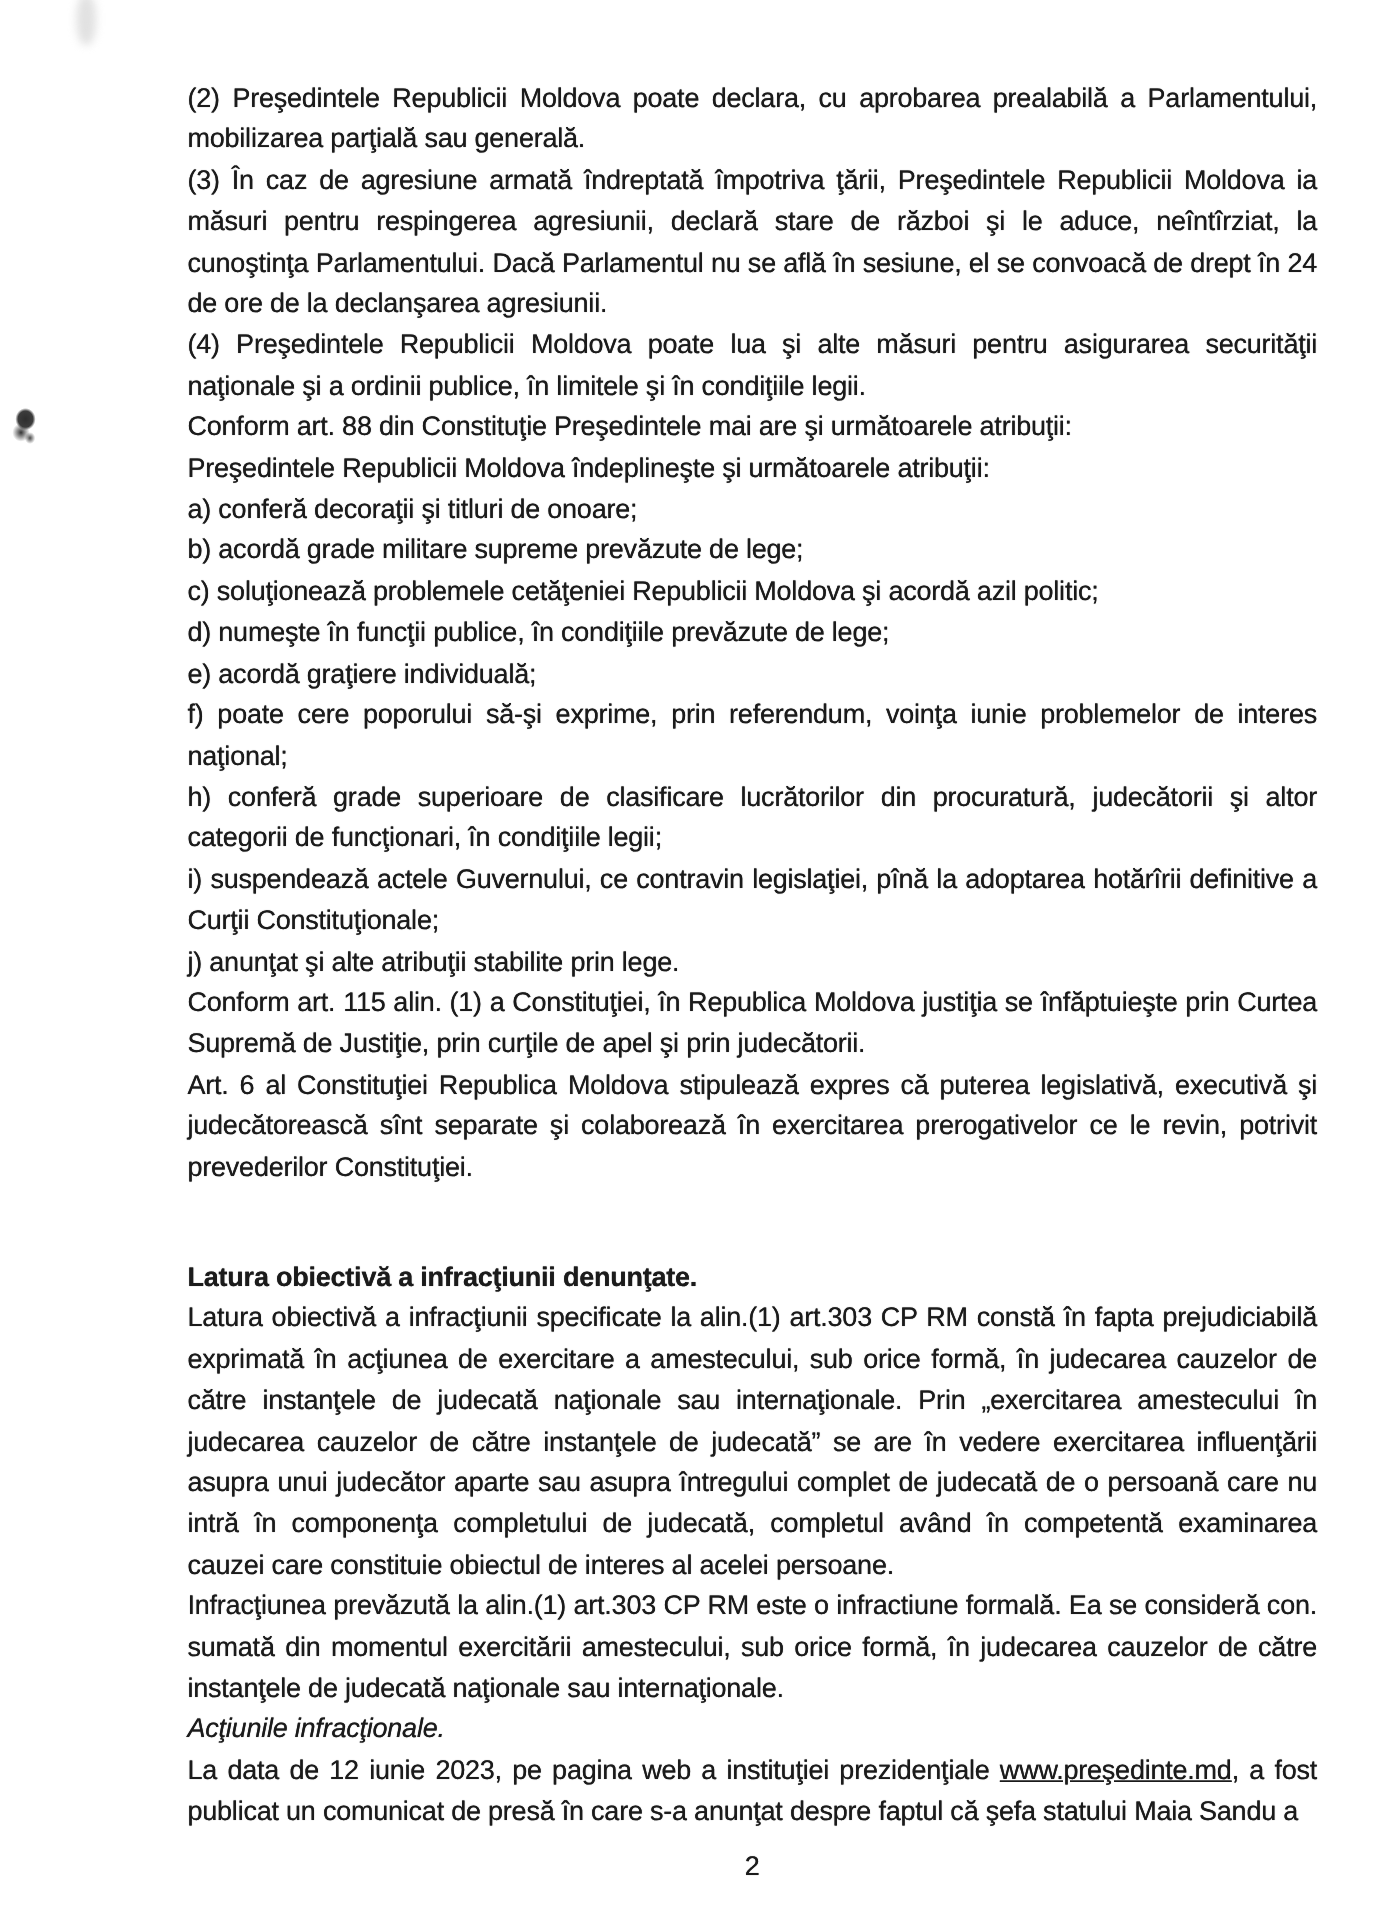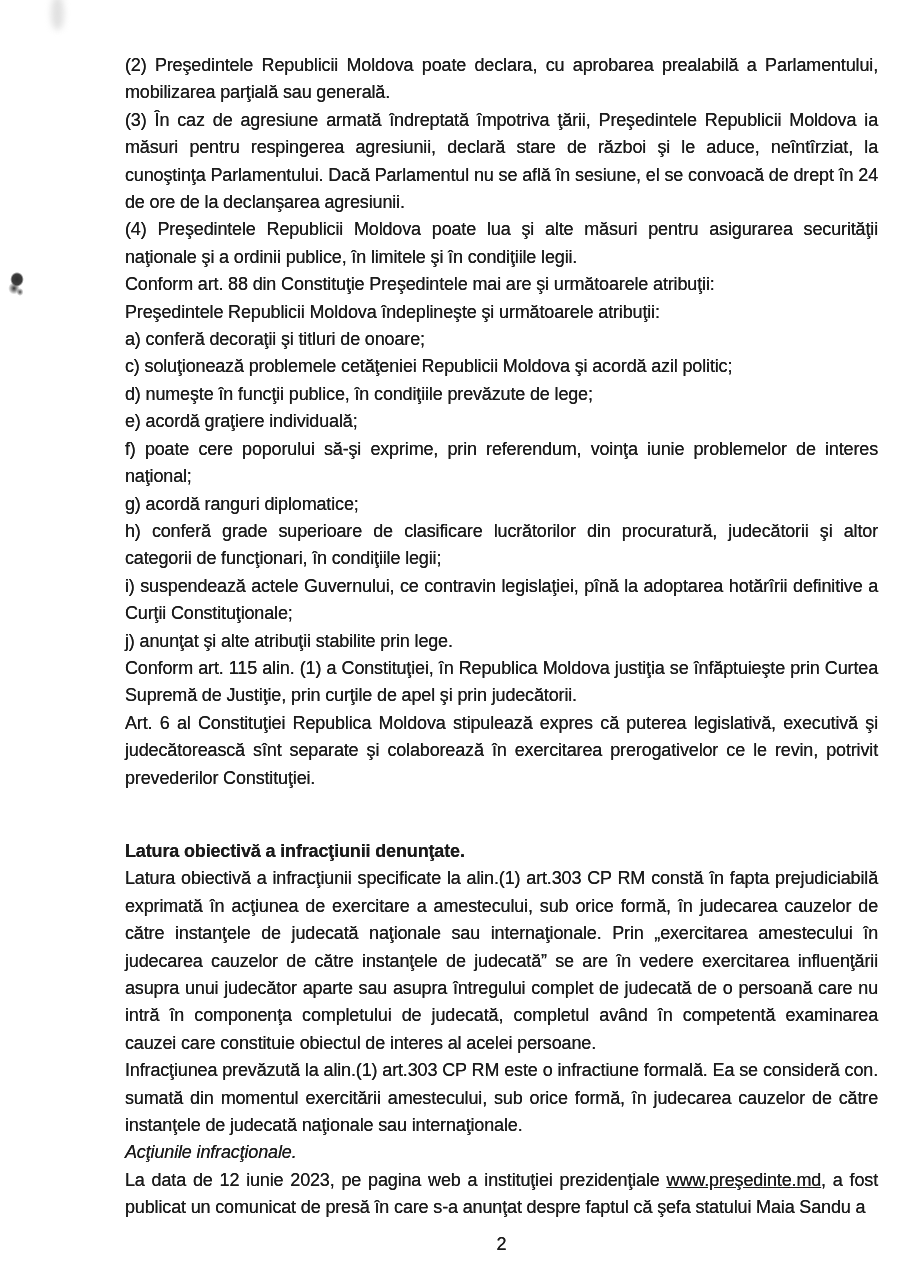--- a/index.html
+++ b/index.html
@@ -85,25 +85,25 @@
   <div class="smudge-top"></div>
   <div class="ink-blot"></div>
 
   <div class="content">
     <p>(2) Preşedintele Republicii Moldova poate declara, cu aprobarea prealabilă a Parlamentului, mobilizarea parţială sau generală.</p>
     <p>(3) În caz de agresiune armată îndreptată împotriva ţării, Preşedintele Republicii Moldova ia măsuri pentru respingerea agresiunii, declară stare de război şi le aduce, neîntîrziat, la cunoştinţa Parlamentului. Dacă Parlamentul nu se află în sesiune, el se convoacă de drept în 24 de ore de la declanşarea agresiunii.</p>
     <p>(4) Preşedintele Republicii Moldova poate lua şi alte măsuri pentru asigurarea securităţii naţionale şi a ordinii publice, în limitele şi în condiţiile legii.</p>
     <p>Conform art. 88 din Constituţie Preşedintele mai are şi următoarele atribuţii:</p>
     <p>Preşedintele Republicii Moldova îndeplineşte şi următoarele atribuţii:</p>
     <p>a) conferă decoraţii şi titluri de onoare;</p>
+    <p>b) acordă grade militare supreme prevăzute de lege;</p>
     <p>c) soluţionează problemele cetăţeniei Republicii Moldova şi acordă azil politic;</p>
     <p>d) numeşte în funcţii publice, în condiţiile prevăzute de lege;</p>
     <p>e) acordă graţiere individuală;</p>
     <p>f) poate cere poporului să-şi exprime, prin referendum, voinţa iunie problemelor de interes naţional;</p>
-    <p>g) acordă ranguri diplomatice;</p>
     <p>h) conferă grade superioare de clasificare lucrătorilor din procuratură, judecătorii şi altor categorii de funcţionari, în condiţiile legii;</p>
     <p>i) suspendează actele Guvernului, ce contravin legislaţiei, pînă la adoptarea hotărîrii definitive a Curţii Constituţionale;</p>
     <p>j) anunţat şi alte atribuţii stabilite prin lege.</p>
     <p>Conform art. 115 alin. (1) a Constituţiei, în Republica Moldova justiţia se înfăptuieşte prin Curtea Supremă de Justiţie, prin curţile de apel şi prin judecătorii.</p>
     <p>Art. 6 al Constituţiei Republica Moldova stipulează expres că puterea legislativă, executivă şi judecătorească sînt separate şi colaborează în exercitarea prerogativelor ce le revin, potrivit prevederilor Constituţiei.</p>
     <p class="heading">Latura obiectivă a infracţiunii denunţate.</p>
     <p>Latura obiectivă a infracţiunii specificate la alin.(1) art.303 CP RM constă în fapta prejudiciabilă exprimată în acţiunea de exercitare a amestecului, sub orice formă, în judecarea cauzelor de către instanţele de judecată naţionale sau internaţionale. Prin „exercitarea amestecului în judecarea cauzelor de către instanţele de judecată” se are în vedere exercitarea influenţării asupra unui judecător aparte sau asupra întregului complet de judecată de o persoană care nu intră în componenţa completului de judecată, completul având în competentă examinarea cauzei care constituie obiectul de interes al acelei persoane.</p>
     <p>Infracţiunea prevăzută la alin.(1) art.303 CP RM este o infractiune formală. Ea se consideră con. sumată din momentul exercitării amestecului, sub orice formă, în judecarea cauzelor de către instanţele de judecată naţionale sau internaţionale.</p>
     <p class="italic">Acţiunile infracţionale.</p>
     <p><span>La data de 12 iunie 2023, pe pagina web a instituţiei prezidenţiale </span><span class="url-link">www.preşedinte.md</span><span>, a fost publicat un comunicat de presă în care s-a anunţat despre faptul că şefa statului Maia Sandu a</span></p>

